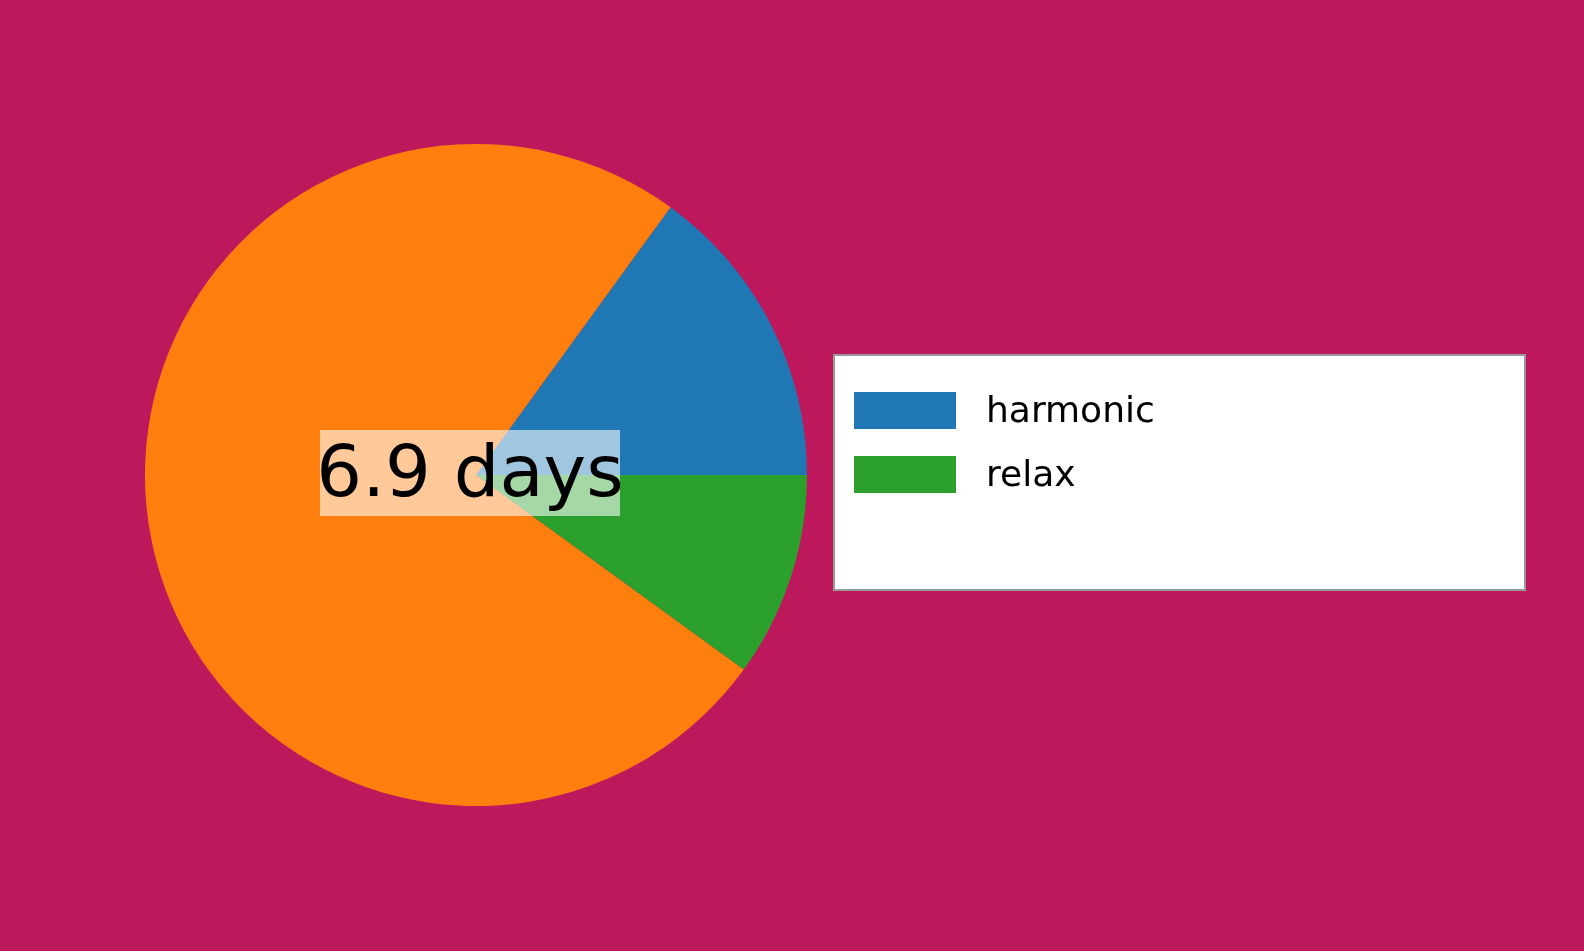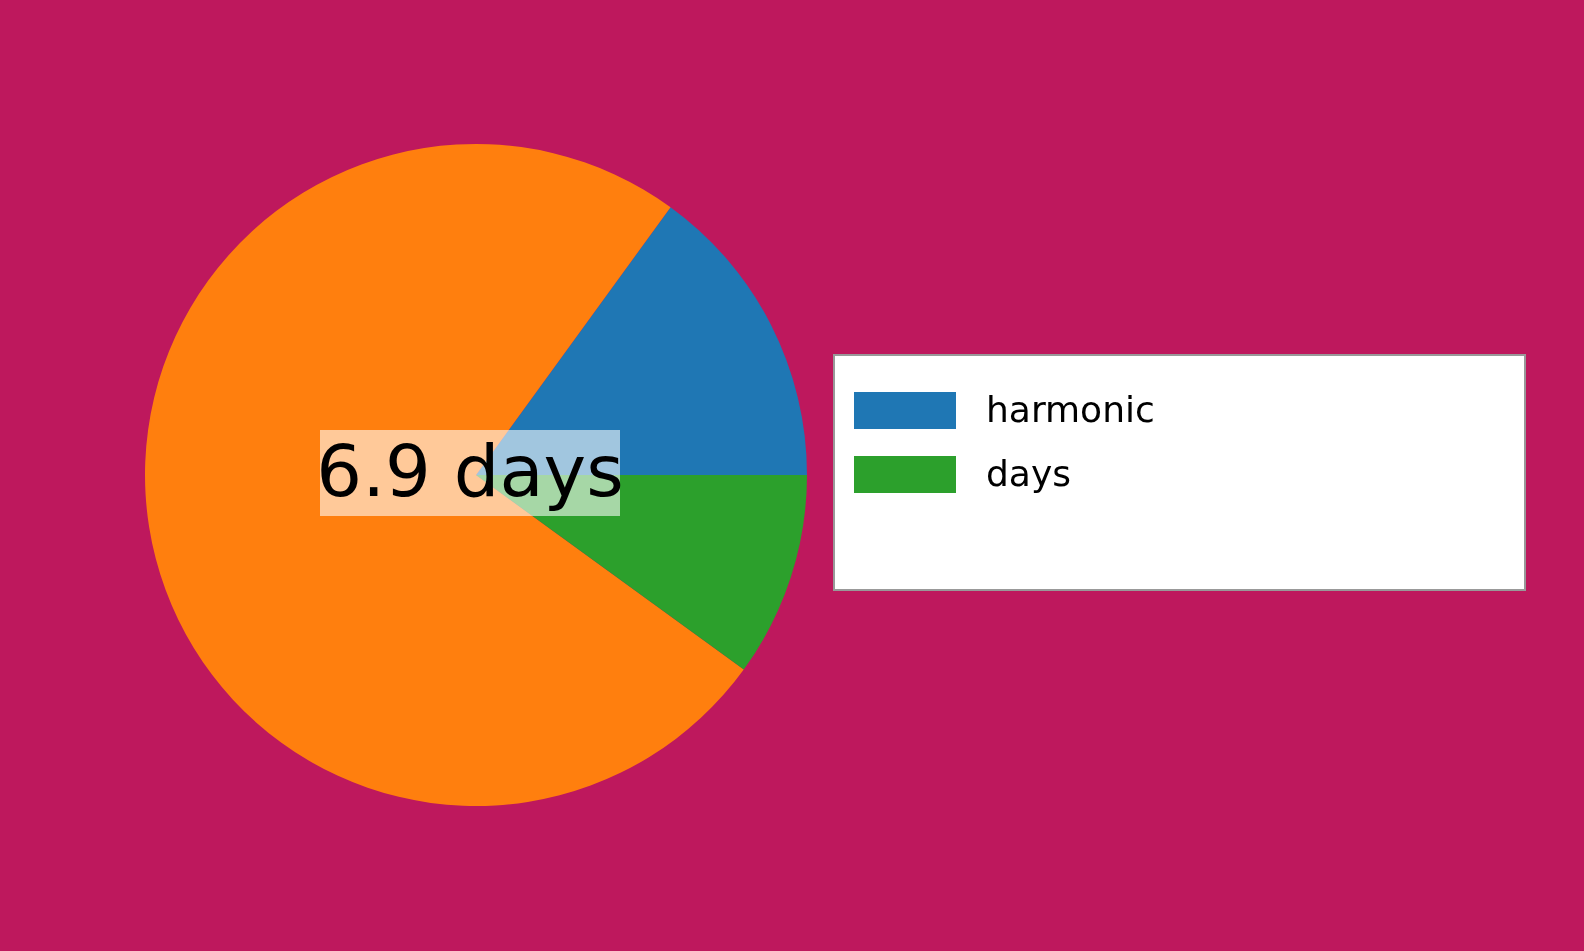--- a/index.html
+++ b/index.html
@@ -112,18 +112,18 @@
   <div id="legend" style="border-color: rgb(153, 153, 153); background: rgb(255, 255, 255);">
 
     <div class="legend-row">
       <span class="legend-swatch" id="sw0" style="background: rgb(31, 119, 180);"></span>
       <span class="legend-label">harmonic</span>
     </div>
 
 
     <div class="legend-row">
       <span class="legend-swatch" id="sw2" style="background: rgb(44, 160, 44);"></span>
-      <span class="legend-label">days</span>
+      <span class="legend-label">relax</span>
     </div>
 
   </div>
 
 </div>
 
 </body></html>

